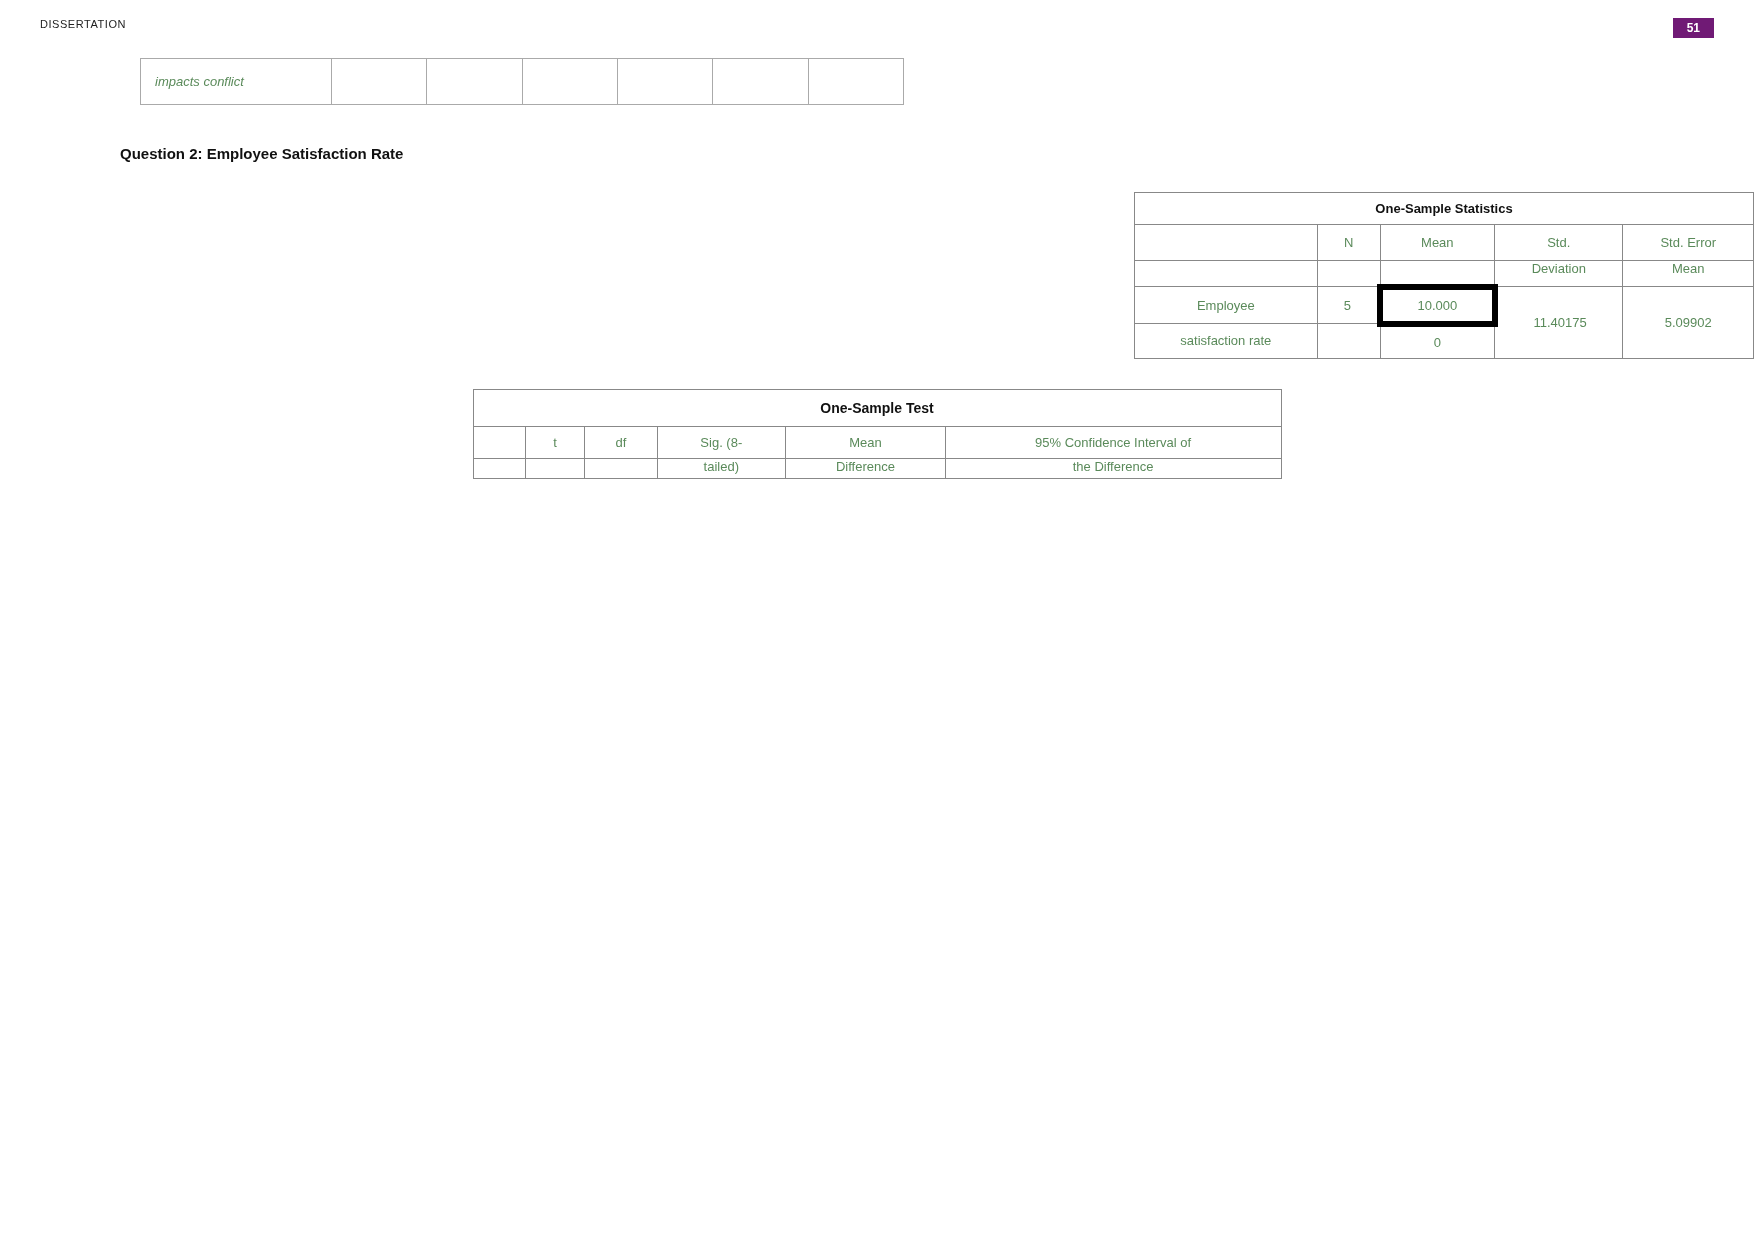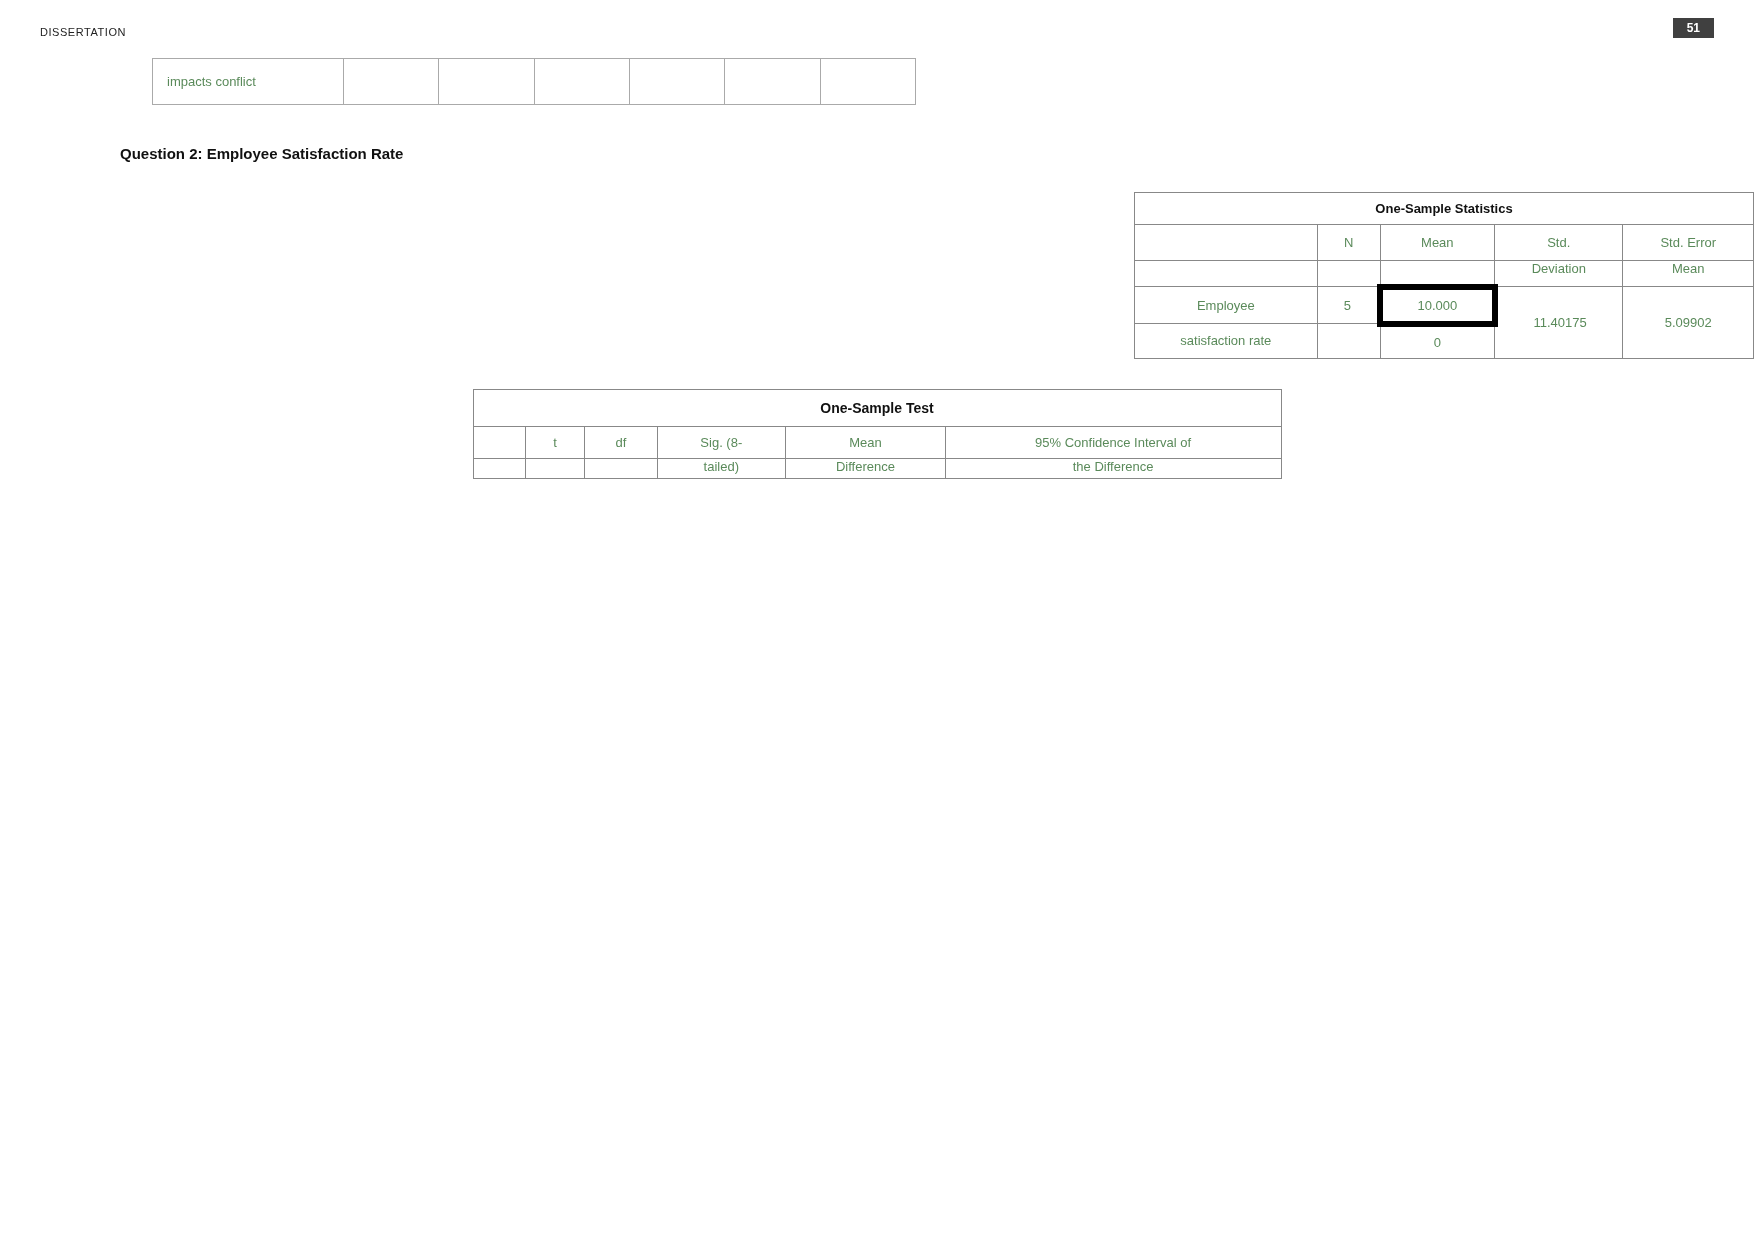--- a/index.html
+++ b/index.html
@@ -14,50 +14,51 @@
       background: #ffffff;
       font-family: Arial, sans-serif;
       font-size: 14px;
       color: #333;
       position: relative;
     }
 
     .page-header {
       display: flex;
       justify-content: space-between;
-      align-items: flex-end;
+      align-items: flex-start;
       padding: 18px 40px 10px 40px;
     }
 
     .dissertation-label {
       font-size: 11px;
       font-weight: normal;
       letter-spacing: 0.05em;
       color: #222;
       text-transform: uppercase;
     }
 
     .page-number-badge {
-      background-color: #404040;
+      background-color: #701a75;
       color: #ffffff;
       font-size: 12px;
       font-weight: bold;
       padding: 3px 14px;
       min-width: 40px;
       text-align: center;
     }
 
     .top-table-container {
       padding: 10px 120px 0 120px;
     }
 
     .top-table {
       border-collapse: collapse;
       width: 764px;
-      margin-left: 32px;
+      margin-left: 20px;
+      font-style: italic;
     }
 
     .top-table td {
       border: 1px solid #aaa;
       padding: 8px 14px;
       font-size: 13px;
       color: #5a8a5a;
       min-width: 80px;
       height: 46px;
     }

